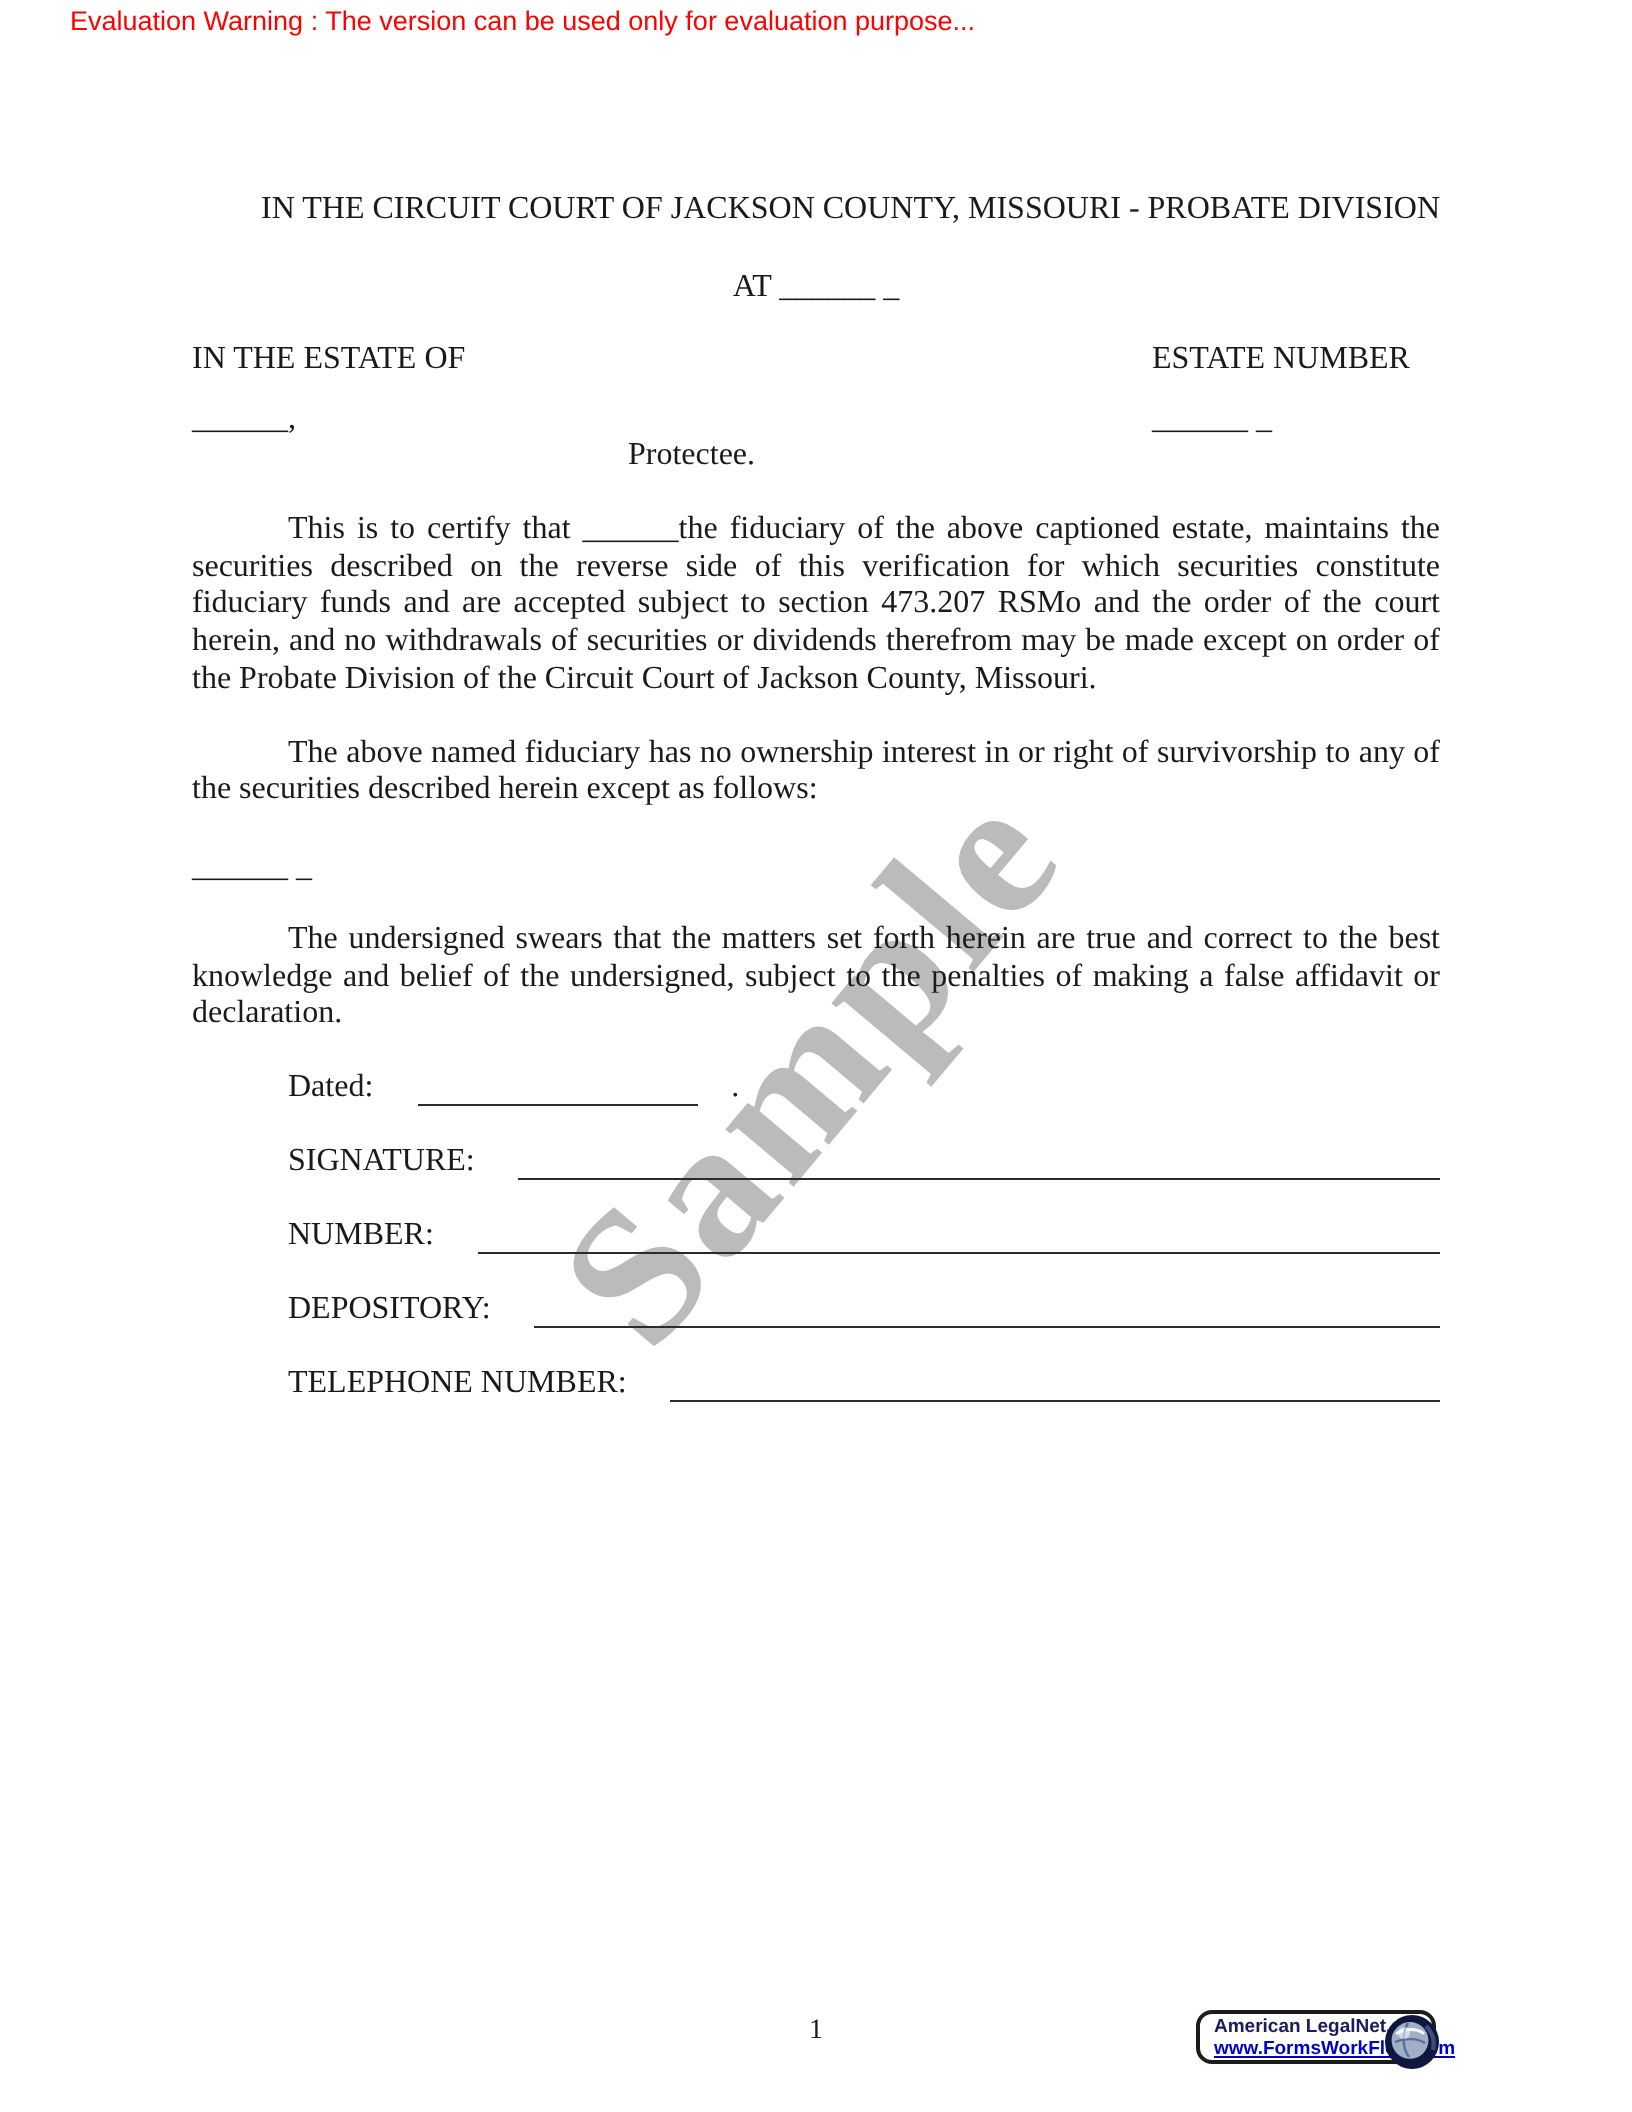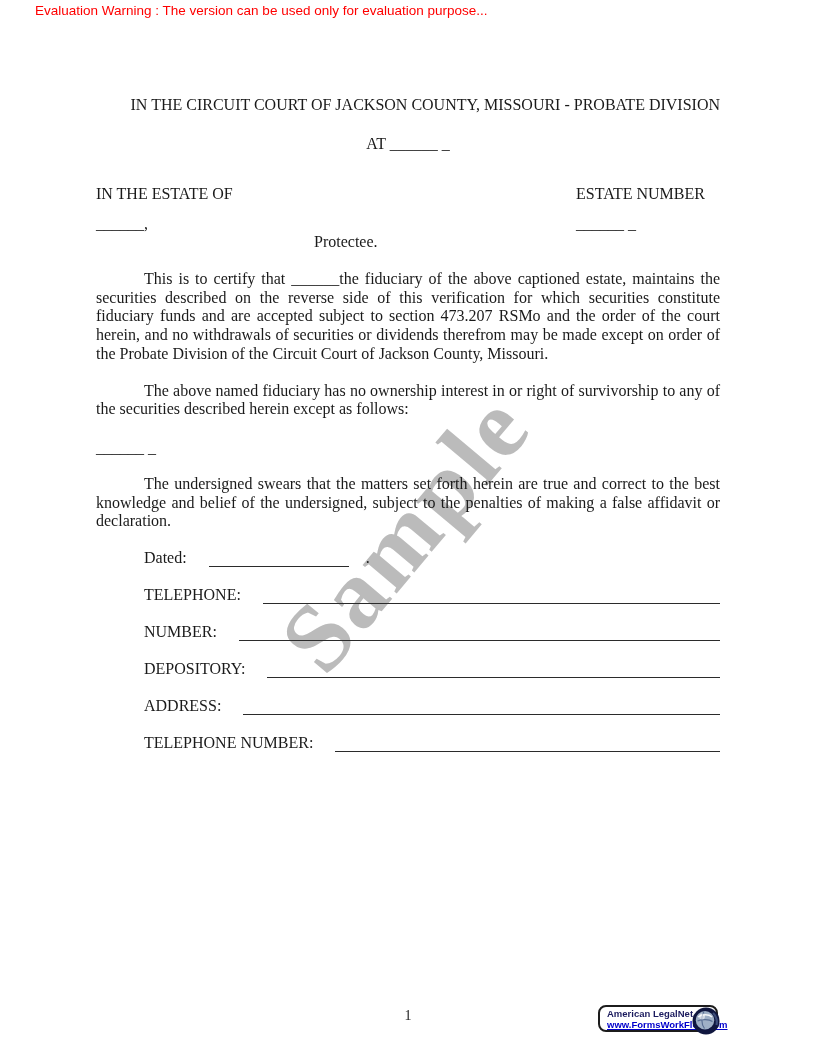--- a/index.html
+++ b/index.html
@@ -31,21 +31,21 @@
     z-index:1;
     white-space:nowrap;
     user-select:none;
   }
   .content {
     position:absolute; left:96px; top:0; width:624px;
     z-index:2; line-height:18px;
   }
   .court-title { margin-top:96px; text-align:right; }
   .at-line { margin-top:21px; text-align:center; }
-  .estate-row { margin-top:32px; display:flex; }
+  .estate-row { margin-top:18px; display:flex; }
   .estate-row .left { flex:1; }
   .estate-row .right { width:144px; }
   .blank-row { margin-top:12px; display:flex; }
   .blank-row .left { flex:1; }
   .blank-row .right { width:144px; }
   .protectee { margin-top:0; padding-left:218px; }
   .form-title { margin-top:16px; text-align:center; }
   .para { margin-top:18px; text-align:justify; text-indent:48px; line-height:18.7px; }
   .para.first { margin-top:19px; }
   .standalone-blank { margin-top:20px; }
@@ -122,38 +122,34 @@
 
     <div class="fields">
 
       <div class="field-row">
         <span class="field-label">Dated:</span>
         <span class="field-line fixed"></span>
         <span>.</span>
       </div>
 
       <div class="field-row">
-        <span class="field-label">TELEPHONE:</span>
+        <span class="field-label">SIGNATURE:</span>
         <span class="field-line"></span>
       </div>
 
       <div class="field-row">
         <span class="field-label">NUMBER:</span>
         <span class="field-line"></span>
       </div>
 
       <div class="field-row">
         <span class="field-label">DEPOSITORY:</span>
         <span class="field-line"></span>
       </div>
 
-      <div class="field-row">
-        <span class="field-label">ADDRESS:</span>
-        <span class="field-line"></span>
-      </div>
 
       <div class="field-row">
         <span class="field-label">TELEPHONE NUMBER:</span>
         <span class="field-line"></span>
       </div>
 
     </div>
   </div>
 
   <div class="page-number">1</div>

